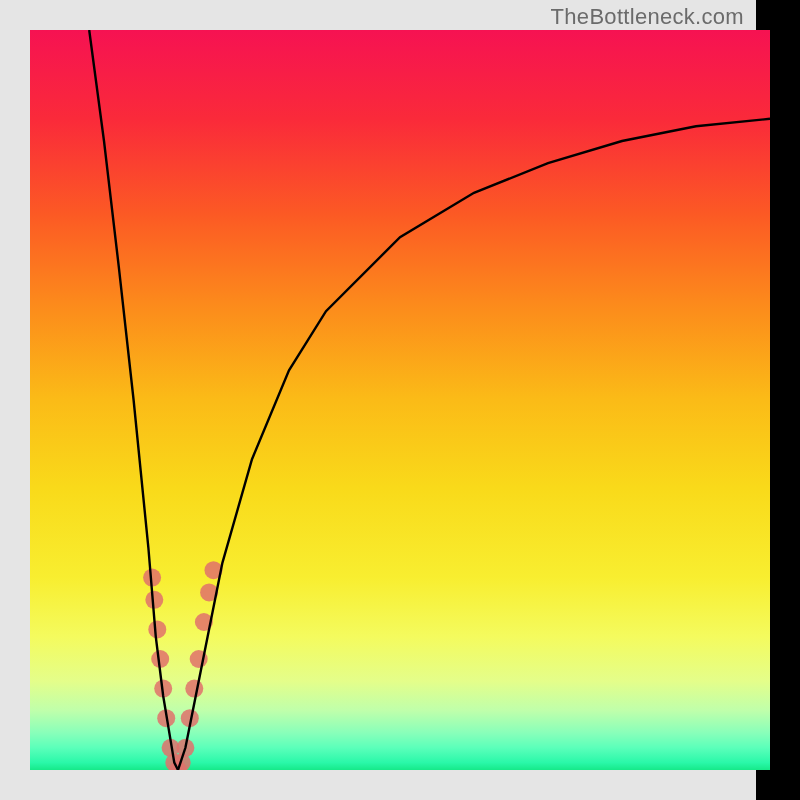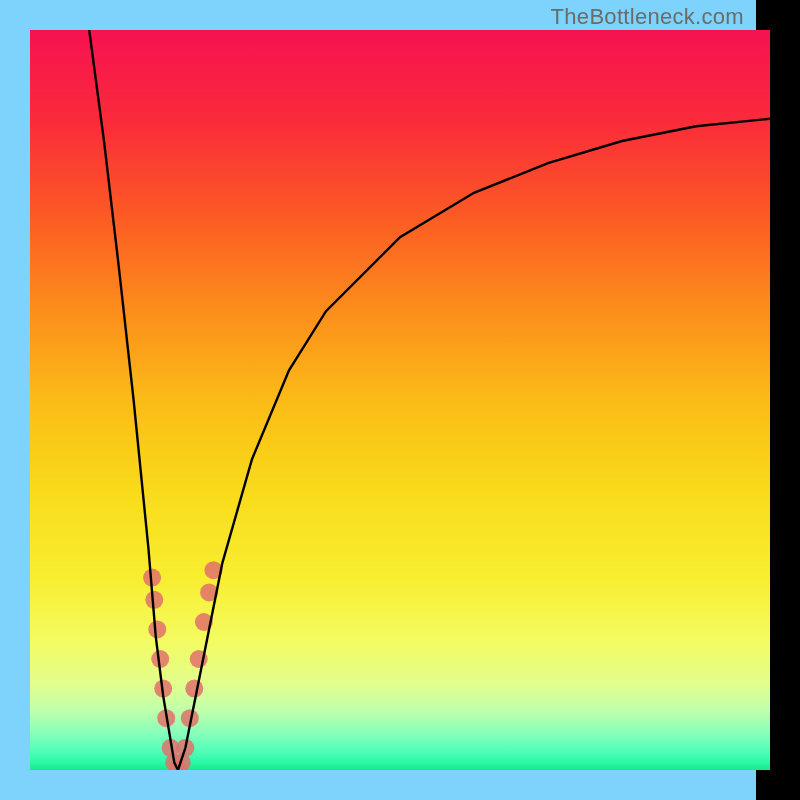--- a/index.html
+++ b/index.html
@@ -10,21 +10,21 @@
     overflow: hidden;
     background: #000;
     font-family: Arial, Helvetica, sans-serif;
   }
   .frame {
     position: absolute;
     top: 0;
     left: 0;
     width: 756px;
     height: 800px;
-    background: #7dd3fc;
+    background: #e5e5e5;
   }
   .plot-area {
     position: absolute;
     top: 30px;
     left: 30px;
     width: 740px;
     height: 740px;
     background: linear-gradient(to bottom,
       #f61252 0%,
       #fa2a3a 12%,

